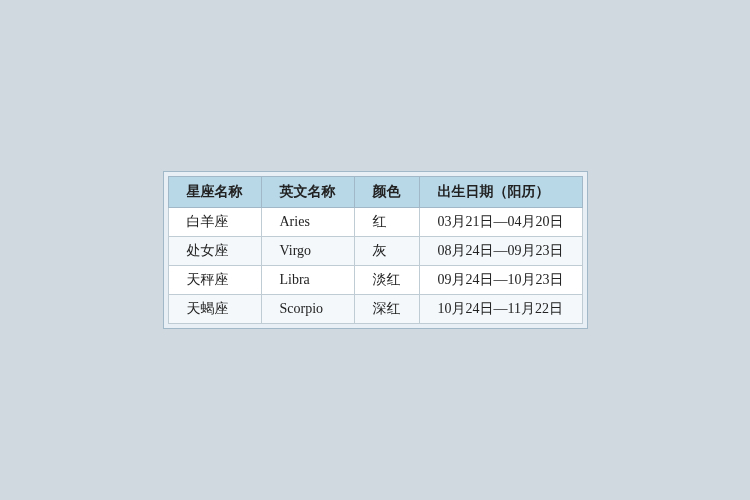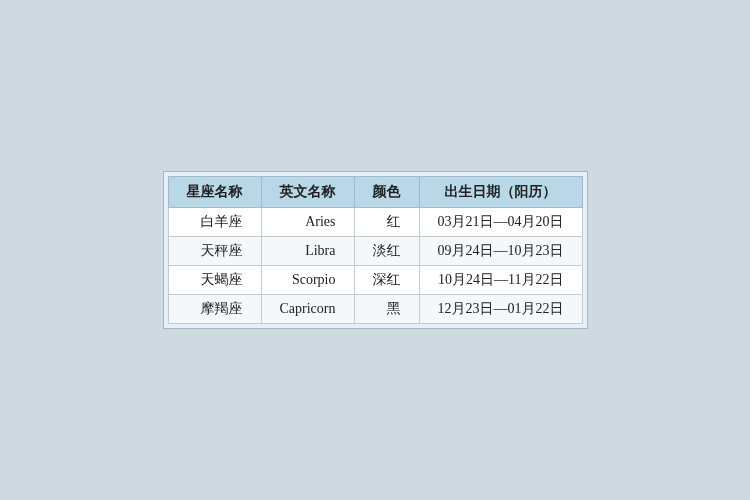--- a/index.html
+++ b/index.html
@@ -19,29 +19,29 @@
       padding: 4px;
     }
     table {
       border-collapse: collapse;
       background: #ffffff;
     }
     th {
       background: #b8d8e8;
       border: 1px solid #a0b8c8;
       padding: 6px 18px;
-      text-align: center;
+      text-align: left;
       font-weight: bold;
       color: #222;
       font-size: 14px;
     }
     td {
       border: 1px solid #c0ccd4;
       padding: 5px 18px;
-      text-align: right;
+      text-align: left;
       color: #222;
       font-size: 14px;
       background: #ffffff;
     }
     tr:nth-child(even) td {
       background: #f4f8fb;
     }
   </style>
 </head>
 <body>
@@ -57,32 +57,32 @@
       </tr>
     </thead>
     <tbody id="table-body">
     <tr>
           <td>白羊座</td>
           <td>Aries</td>
           <td>红</td>
           <td>03月21日—04月20日</td>
         </tr>
         <tr>
+          <td>处女座</td>
+          <td>Virgo</td>
+          <td>灰</td>
+          <td>08月24日—09月23日</td>
+        </tr>
+        <tr>
           <td>天秤座</td>
           <td>Libra</td>
           <td>淡红</td>
           <td>09月24日—10月23日</td>
         </tr>
         <tr>
           <td>天蝎座</td>
           <td>Scorpio</td>
           <td>深红</td>
           <td>10月24日—11月22日</td>
         </tr>
-        <tr>
-          <td>摩羯座</td>
-          <td>Capricorn</td>
-          <td>黑</td>
-          <td>12月23日—01月22日</td>
-        </tr>
       </tbody>
   </table>
 </div>
 
 </body></html>

